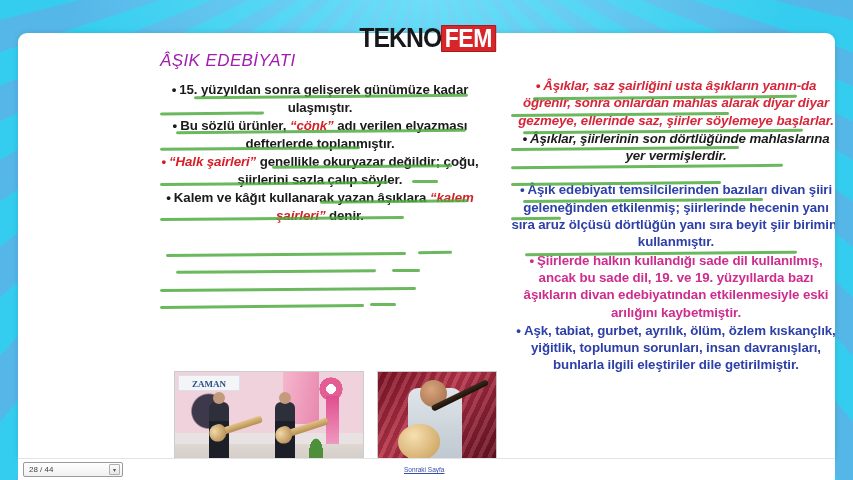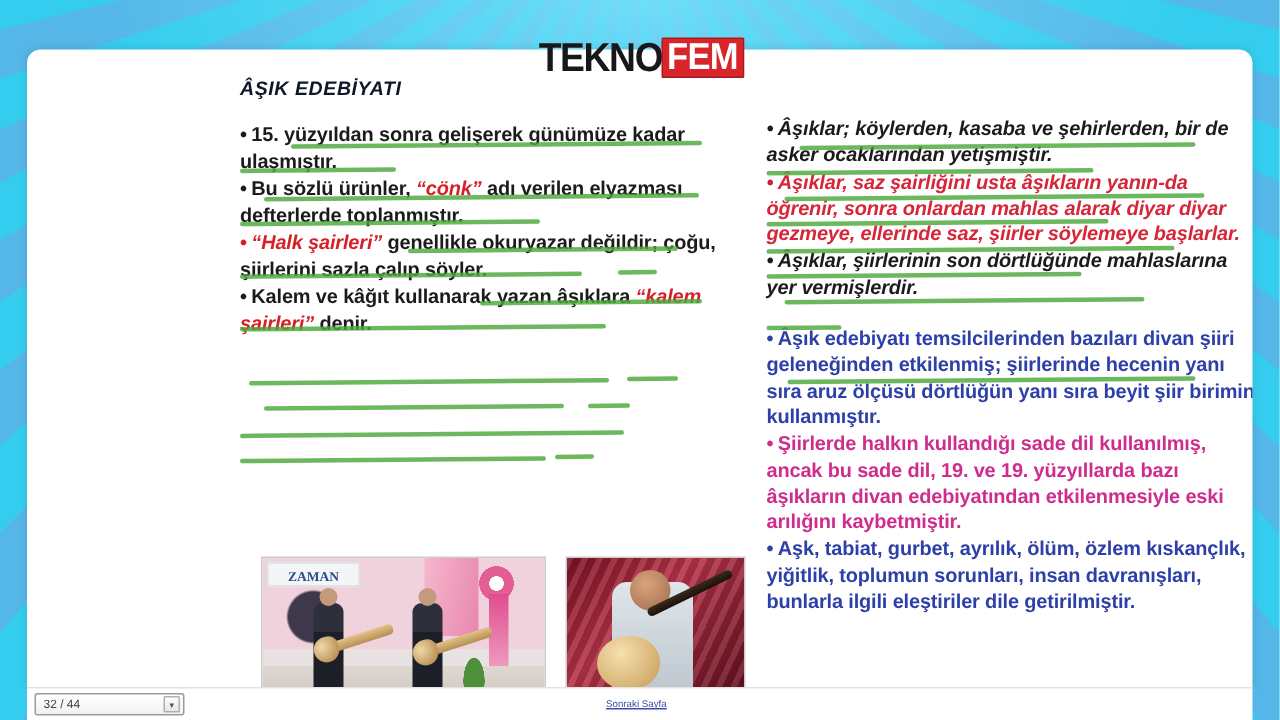--- a/index.html
+++ b/index.html
@@ -66,31 +66,31 @@
     box-shadow: 0 0 6px rgba(0,0,0,.12);
     overflow:hidden;
   }
 
   .slide {
     position:absolute; inset:0;
     padding:12px 14px 0 14px;
   }
 
   .slide-title {
-    color:#0f172a;
-    font-size:13px;
-    font-weight:bold;
+    color:#a21caf;
+    font-size:17px;
+    font-weight:normal;
     font-style:italic;
     letter-spacing:.4px;
     margin:6px 0 0 128px;
   }
 
   .columns {
     position:absolute;
-    top:48px; left:0; right:0; bottom:0;
+    top:48px; left:0; right:0; bottom:0;text-align:center;
   }
 
   .col-left {
     position:absolute; left:142px; top:0; width:320px;
   }
   .col-right {
     position:absolute; left:493px; top:-4px; width:330px;
   }
 
   .para {
@@ -325,23 +325,20 @@
         <div class="ul" style="left:258px; top:170px; width:34px;"></div>
         <div class="ul" style="left:16px;  top:189px; width:200px;"></div>
         <div class="ul" style="left:232px; top:188px; width:28px;"></div>
         <div class="ul" style="left:0px;   top:207px; width:256px;"></div>
         <div class="ul" style="left:0px;   top:224px; width:204px;"></div>
         <div class="ul" style="left:210px; top:222px; width:26px;"></div>
       </div>
 
       <div class="col-right">
 
-        <div class="para">
-          <span class="bullet">•</span><span>Âşıklar; köylerden, kasaba ve şehirlerden, bir de asker ocaklarından yetişmiştir.</span>
-        </div>
 
         <div class="para red-text red-bullet">
           <span class="bullet">•</span><span>Âşıklar, saz şairliğini usta âşıkların yanın-da öğrenir, sonra onlardan mahlas alarak diyar diyar gezmeye, ellerinde saz, şiirler söylemeye başlarlar.</span>
         </div>
 
         <div class="para">
           <span class="bullet">•</span><span>Âşıklar, şiirlerinin son dörtlüğünde mahlaslarına yer vermişlerdir.</span>
         </div>
 
         <div class="spacer"></div>
@@ -394,17 +391,17 @@
         <div class="p2-saz-neck"></div>
       </div>
 
     </div>
 
   </div>
 </div>
 
 <div class="toolbar">
   <div class="page-select">
-    <span>32 / 44</span>
+    <span>28 / 44</span>
     <span class="caret">▾</span>
   </div>
   <a class="toolbar-link" href="#">Sonraki Sayfa</a>
 </div>
 
 </body></html>

